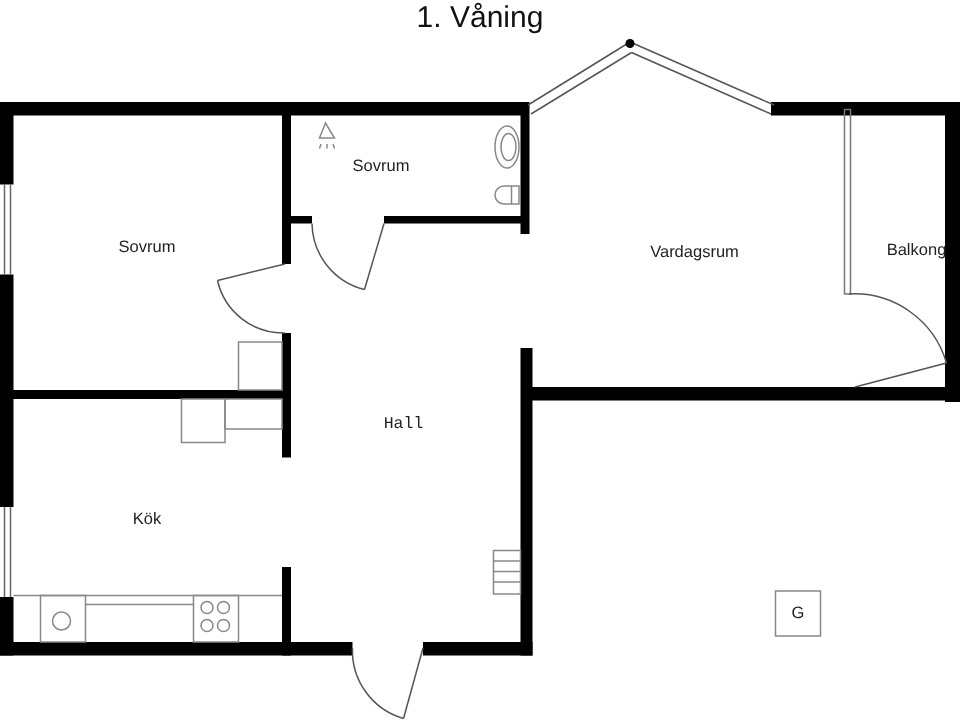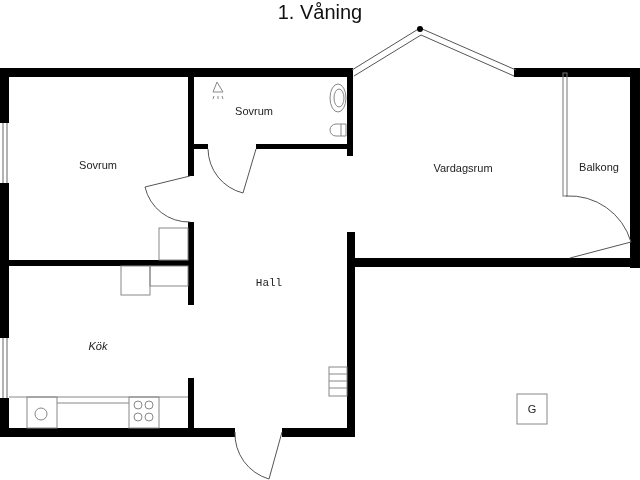--- a/index.html
+++ b/index.html
@@ -116,16 +116,16 @@
     <line x1="329" y1="381" x2="347" y2="381"></line>
     <line x1="329" y1="388" x2="347" y2="388"></line>
 
     <rect x="517" y="394" width="30" height="30"></rect>
   </g>
 </svg>
 
 <div class="room-label" style="left:98px;top:165px;">Sovrum</div>
 <div class="room-label" style="left:254px;top:111px;">Sovrum</div>
 <div class="room-label" style="left:434px;top:168px;margin-left:29px;">Vardagsrum</div>
-<div class="room-label" style="left:599px;top:167px;">Balkong</div>
+<div class="room-label" style="left:599px;top:167px;padding-left:24px;">Balkong</div>
 <div class="room-label" style="left:269px;top:283px;font-family:Liberation Mono, monospace;">Hall</div>
-<div class="room-label" style="left:98px;top:346px;font-style:italic;">Kök</div>
+<div class="room-label" style="left:98px;top:346px;">Kök</div>
 <div class="g-label" style="left:532px;top:409px;">G</div>
 
 </body></html>

